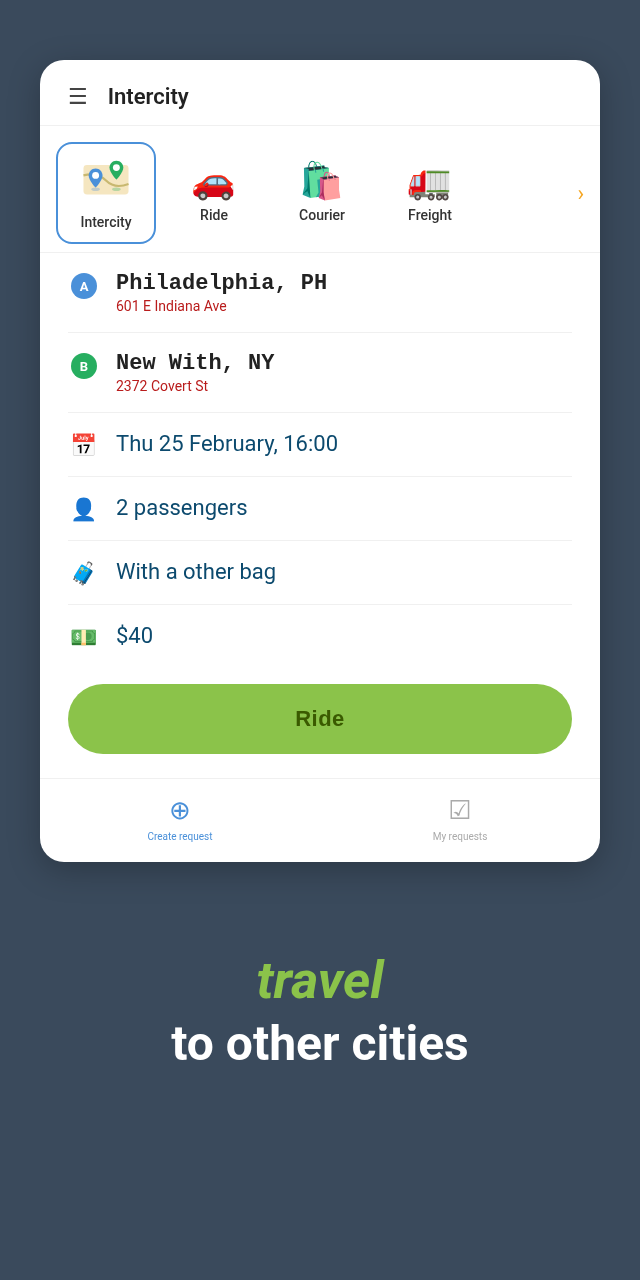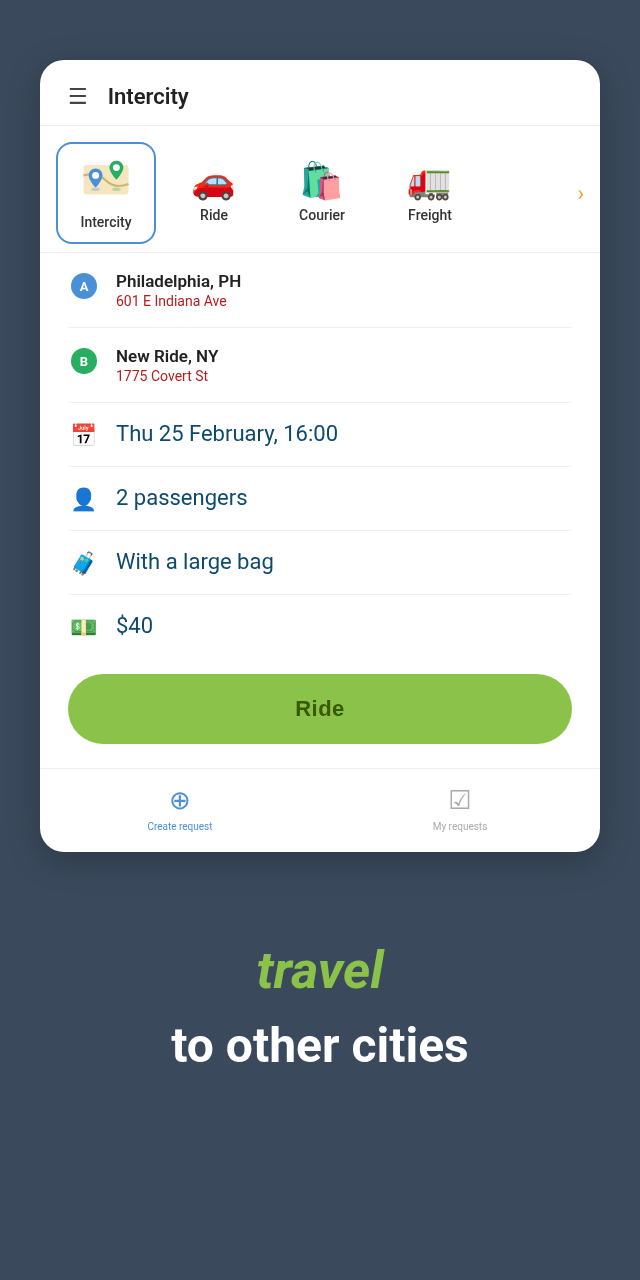--- a/index.html
+++ b/index.html
@@ -134,23 +134,24 @@
     .point-badge.a { background: #4a90d9; }
     .point-badge.b { background: #27ae60; }
 
     .row-content {
       display: flex;
       flex-direction: column;
       gap: 2px;
     }
 
     .row-main {
-      font-size: 17px;
+      font-size: 22px;
       font-weight: 600;
       color: #222;
+      font-family: Liberation Mono, monospace;
     }
 
     .row-sub {
       font-size: 14px;
       color: #b91c1c;
     }
 
     .row-single {
       font-size: 22px;
       color: #0c4a6e;
@@ -218,21 +219,21 @@
       color: #8bc34a;
       display: block;
       margin-top: 32px;
     }
 
     .to-cities {
       font-size: 48px;
       font-weight: 700;
       color: #fff;
       display: block;
-      margin-top: 16px;
+      margin-top: 4px;
     }
   </style>
 </head>
 <body>
 
 <div class="card">
 
   
   <div class="card-header">
     <span class="hamburger-icon">☰</span>
@@ -291,22 +292,22 @@
         <span class="row-main">Philadelphia, PH</span>
         <span class="row-sub">601 E Indiana Ave</span>
       </div>
     </div>
 
     <div class="form-row">
       <div class="row-icon">
         <div class="point-badge b">B</div>
       </div>
       <div class="row-content">
-        <span class="row-main">New Ride, NY</span>
-        <span class="row-sub">1775 Covert St</span>
+        <span class="row-main">New With, NY</span>
+        <span class="row-sub">2372 Covert St</span>
       </div>
     </div>
 
     <div class="form-row">
       <div class="row-icon">
         <span class="icon-char">📅</span>
       </div>
       <span class="row-single">Thu 25 February, 16:00</span>
     </div>
 
@@ -314,21 +315,21 @@
       <div class="row-icon">
         <span class="icon-char">👤</span>
       </div>
       <span class="row-single">2 passengers</span>
     </div>
 
     <div class="form-row">
       <div class="row-icon">
         <span class="icon-char">🧳</span>
       </div>
-      <span class="row-single">With a large bag</span>
+      <span class="row-single">With a other bag</span>
     </div>
 
     <div class="form-row">
       <div class="row-icon">
         <span class="icon-char">💵</span>
       </div>
       <span class="row-single">$40</span>
     </div>
 
   </div>

